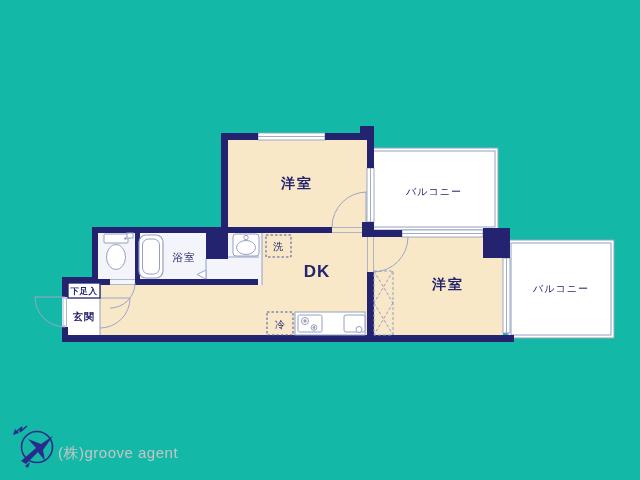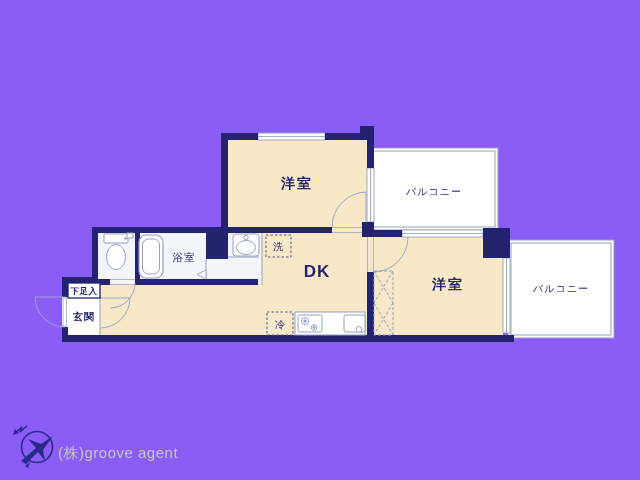--- a/index.html
+++ b/index.html
@@ -1,16 +1,16 @@
 <!DOCTYPE html>
 <html><head>
 <meta charset="utf-8">
 <style>
   html,body{margin:0;padding:0;background:#ffffff;}
-  .stage{position:relative;width:640px;height:480px;background:#8b5cf6;overflow:hidden;
+  .stage{position:relative;width:640px;height:480px;background:#14b8a6;overflow:hidden;
          font-family:"Liberation Sans","DejaVu Sans",sans-serif;}
   svg{position:absolute;left:0;top:0;}
   text{font-family:"Liberation Sans","DejaVu Sans",sans-serif;fill:#23236e;}
   .room-label{font-size:14px;font-weight:bold;letter-spacing:2px;text-anchor:middle;}
   .dk-label{font-size:17px;font-weight:bold;letter-spacing:1px;text-anchor:middle;}
   .balcony-label{font-size:10px;letter-spacing:1px;text-anchor:middle;}
   .small-label{font-size:10.5px;letter-spacing:1px;text-anchor:middle;}
   .tiny-label{font-size:10px;text-anchor:middle;}
   .shoe-label{font-size:8.5px;font-weight:bold;letter-spacing:0.5px;text-anchor:middle;}
   .entry-label{font-size:10px;font-weight:bold;letter-spacing:1px;text-anchor:middle;}

